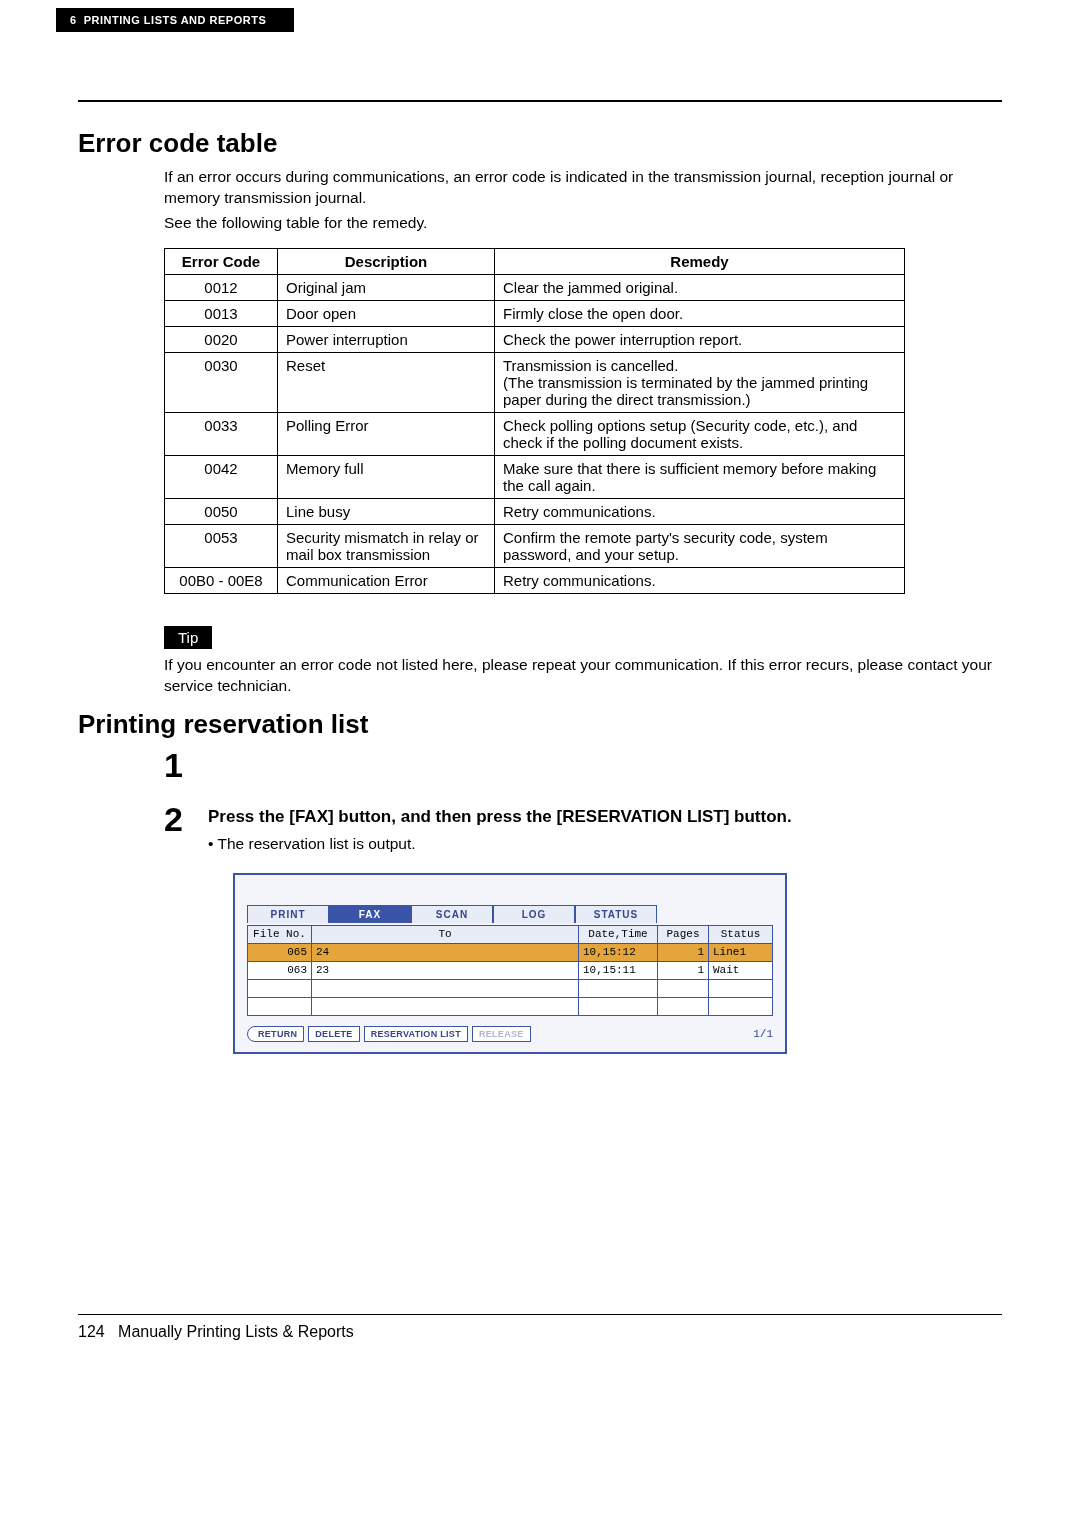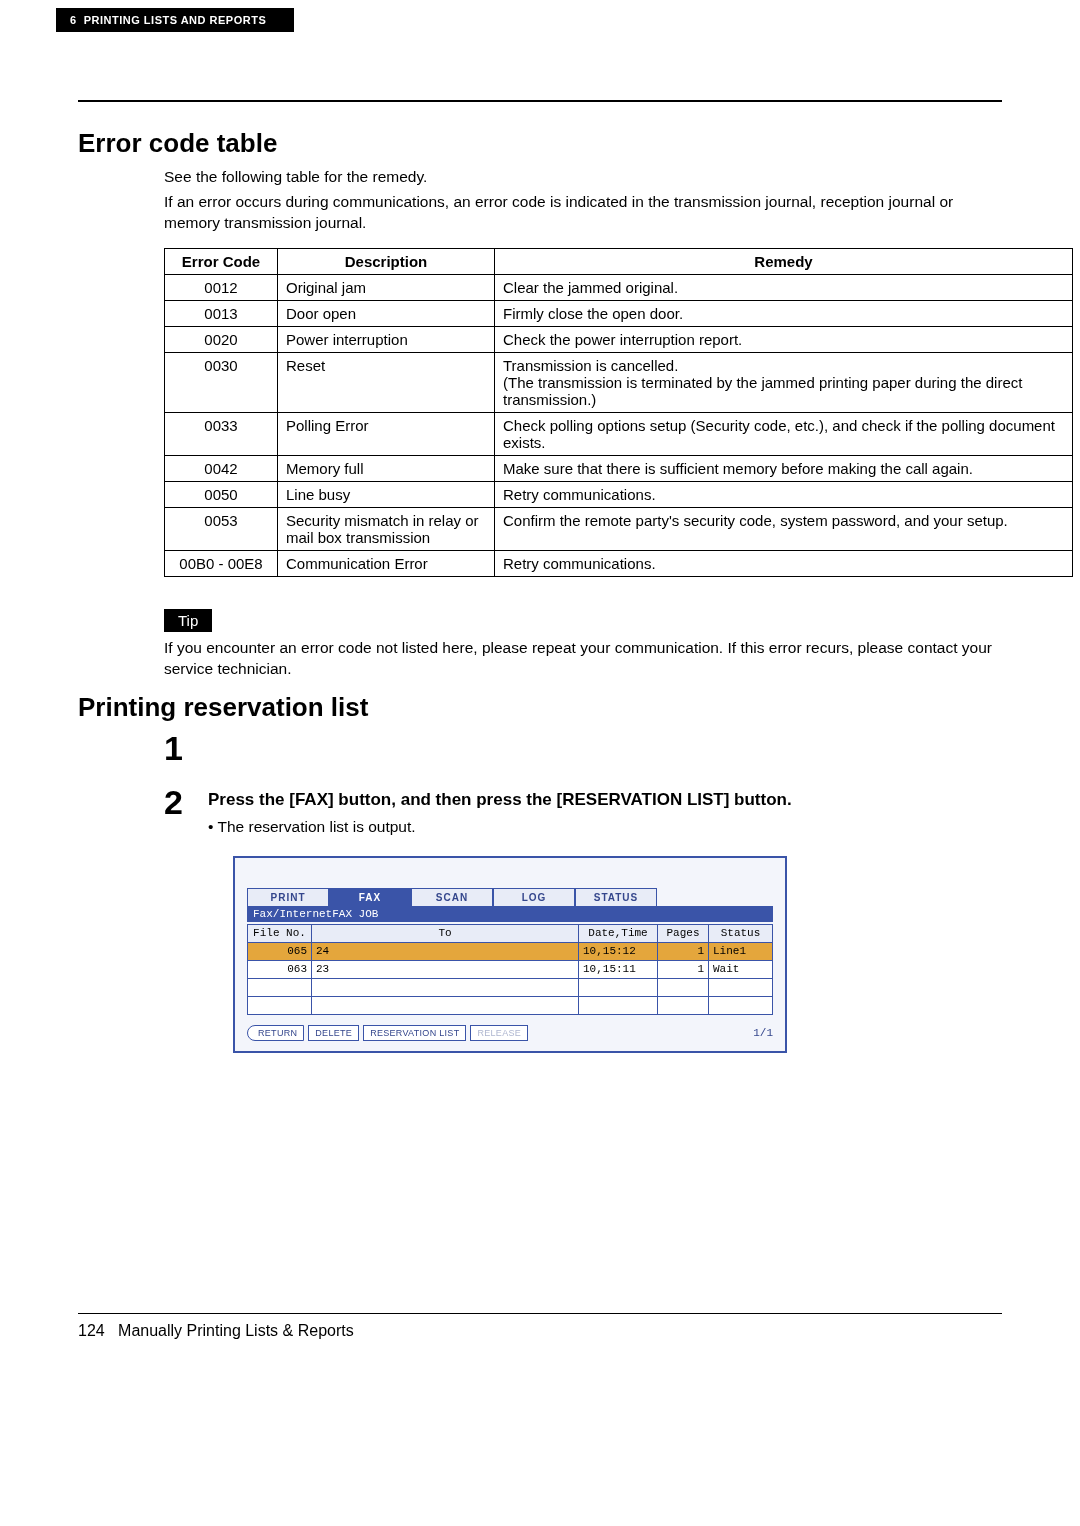--- a/index.html
+++ b/index.html
@@ -39,21 +39,21 @@
     font-weight: bold;
     margin: 0 0 8px 0;
   }
   .body-text {
     font-size: 15.5px;
     line-height: 1.35;
     margin: 0 0 4px 86px;
   }
   table.error-table {
     border-collapse: collapse;
-    width: 909px;
+    width: 741px;
     margin-left: 86px;
     margin-top: 14px;
     font-size: 15px;
   }
   table.error-table th, table.error-table td {
     border: 1px solid #000;
     padding: 4px 8px;
     text-align: left;
     vertical-align: top;
   }
@@ -172,21 +172,21 @@
     display: flex;
     align-items: center;
     margin-top: 10px;
     gap: 4px;
   }
   .sbtn {
     border: 1px solid #3a54a8;
     background: #fff;
     color: #34468c;
     font-size: 9px;
-    font-weight: normal;
+    font-weight: bold;
     padding: 2px 6px;
     font-family: Arial, sans-serif;
     letter-spacing: 0.3px;
   }
   .sbtn.return { border-radius: 8px 0 0 8px; padding-left: 10px;}
   .sbtn.disabled { color: #aeb6d0; }
   .pager {
     margin-left: auto;
     font-size: 11px;
     color: #34468c;
@@ -209,22 +209,22 @@
 
 <div class="page">
   <div class="header-tab">
     <span>6</span>&nbsp;&nbsp;<span>PRINTING LISTS AND REPORTS</span>
   </div>
 
   <div class="content">
     <hr class="top-rule">
 
     <h1 class="section">Error code table</h1>
+    <p class="body-text">If an error occurs during communications, an error code is indicated in the transmission journal, reception journal or memory transmission journal.</p>
     <p class="body-text">See the following table for the remedy.</p>
-    <p class="body-text">If an error occurs during communications, an error code is indicated in the transmission journal, reception journal or memory transmission journal.</p>
 
     <table class="error-table">
       <thead>
         <tr>
           <th>Error Code</th>
           <th>Description</th>
           <th>Remedy</th>
         </tr>
       </thead>
       <tbody id="error-tbody">
@@ -297,21 +297,20 @@
     
     <div class="screen">
       <div class="screen-inner">
         <div class="tabs-row">
           <div class="tab">PRINT</div>
           <div class="tab active">FAX</div>
           <div class="tab">SCAN</div>
           <div class="tab">LOG</div>
           <div class="tab">STATUS</div>
         </div>
-        <div class="subbar">Fax/InternetFAX JOB</div>
         <table class="job-table">
           <thead>
             <tr>
               <th style="width:55px">File No.</th>
               <th>To</th>
               <th style="width:70px">Date,Time</th>
               <th style="width:42px">Pages</th>
               <th style="width:55px">Status</th>
             </tr>
           </thead>

